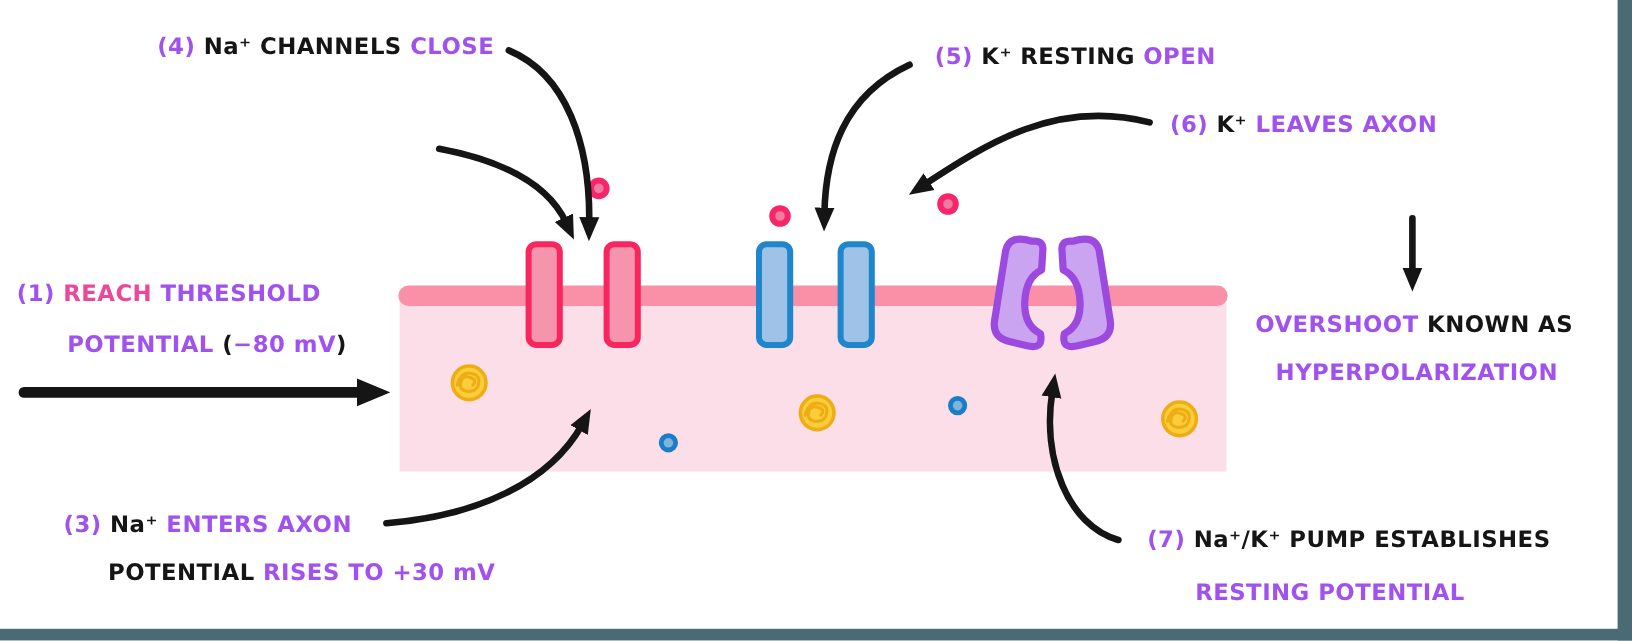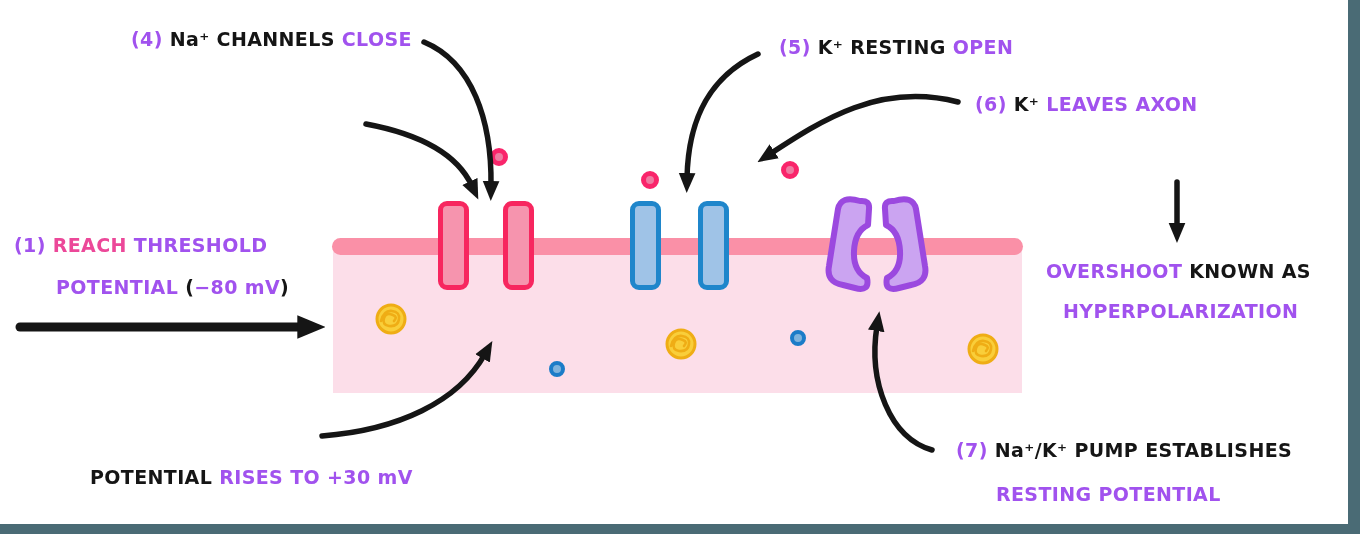--- a/index.html
+++ b/index.html
@@ -102,20 +102,23 @@
     <span style="color: rgb(161, 82, 238);">HYPERPOLARIZATION</span>
   </div>
 
   <div class="txt" style="left:14px;top:236px">
     <span style="color: rgb(161, 82, 238);">(1) </span><span style="color: #ec4899;">REACH </span><span style="color: rgb(161, 82, 238);">THRESHOLD</span>
   </div>
   <div class="txt" style="left:56px;top:278px">
     <span style="color: rgb(161, 82, 238);">POTENTIAL </span><span style="color: rgb(21, 21, 21);">(</span><span style="color: rgb(161, 82, 238);">−80 mV</span><span style="color: rgb(21, 21, 21);">)</span>
   </div>
 
+  <div class="txt" style="left:53px;top:428px">
+    <span style="color: rgb(161, 82, 238);">(3) </span><span style="color: rgb(21, 21, 21);">Na⁺ </span><span style="color: rgb(161, 82, 238);">ENTERS AXON</span>
+  </div>
   <div class="txt" style="left:90px;top:468px">
     <span style="color: rgb(21, 21, 21);">POTENTIAL </span><span style="color: rgb(161, 82, 238);">RISES TO +30 mV</span>
   </div>
 
   <div class="txt" style="left:956px;top:441px">
     <span style="color: rgb(161, 82, 238);">(7) </span><span style="color: rgb(21, 21, 21);">Na⁺/K⁺ PUMP ESTABLISHES</span>
   </div>
   <div class="txt" style="left:996px;top:485px">
     <span style="color: rgb(161, 82, 238);">RESTING POTENTIAL</span>
   </div>

